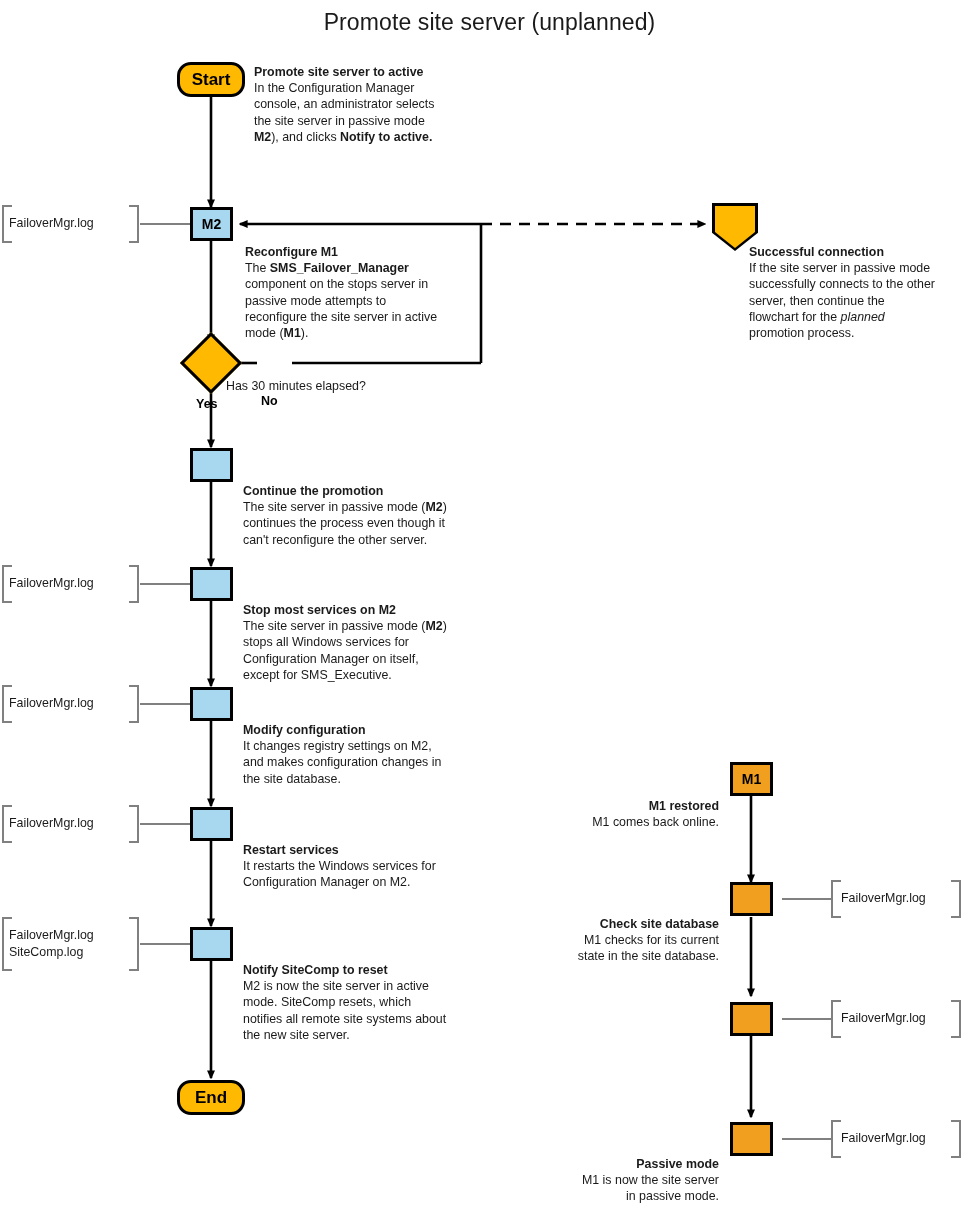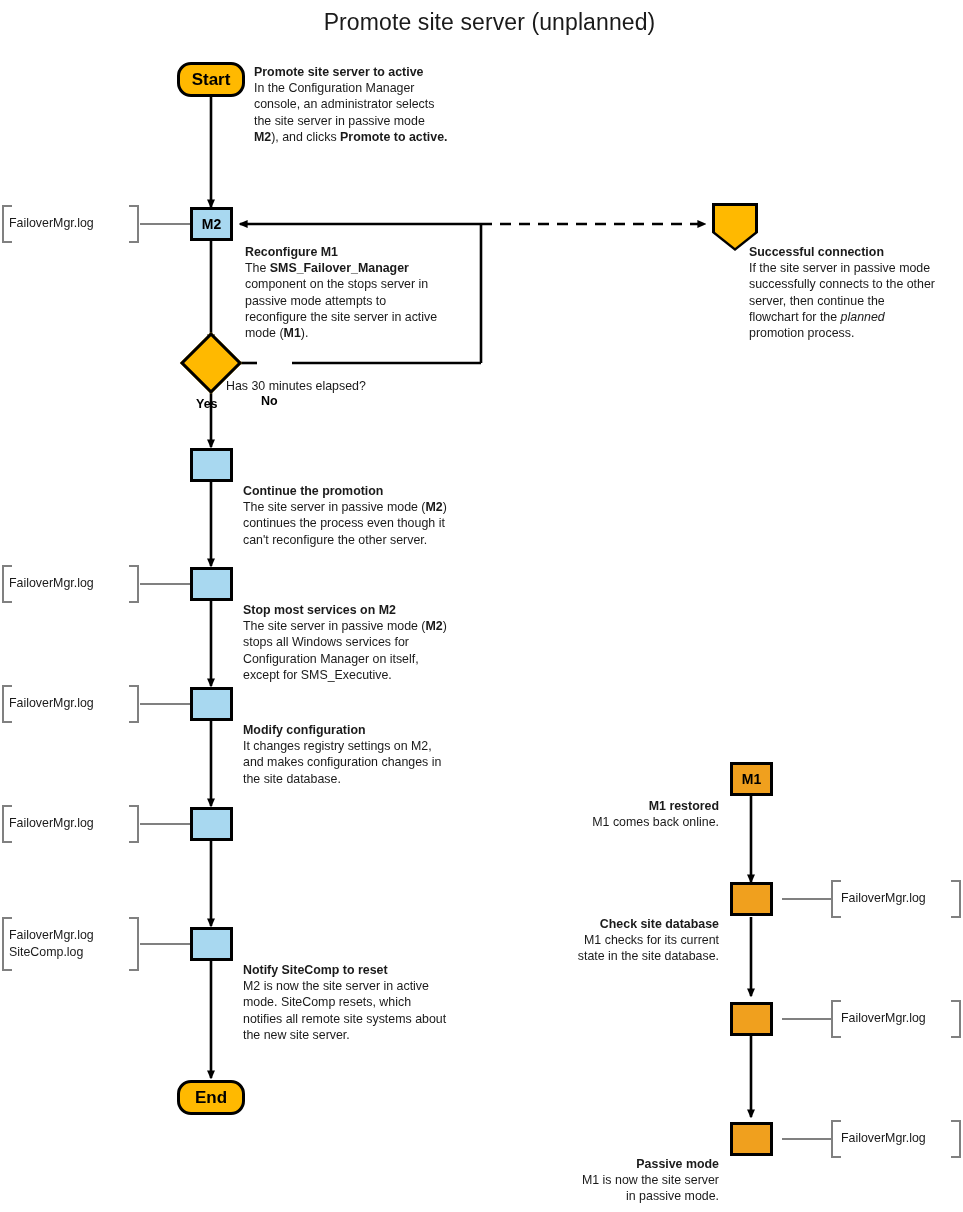--- a/index.html
+++ b/index.html
@@ -174,21 +174,21 @@
 
   <div class="edge-label" style="left:261px;top:356px;margin-top:38px;">No</div>
   <div class="edge-label" style="left:196px;top:397px;">Yes</div>
   <div class="edge-question" style="left:226px;top:379px;">Has 30 minutes elapsed?</div>
 
   <div class="note" style="left:254px;top:64px;width:230px;">
     <span class="hd">Promote site server to active</span>
     <span class="bd">In the Configuration Manager</span>
     <span class="bd">console, an administrator selects</span>
     <span class="bd">the site server in passive mode</span>
-    <span class="bd"><b>M2</b><span>), and clicks </span><b>Promote to active.</b></span>
+    <span class="bd"><b>M2</b><span>), and clicks </span><b>Notify to active.</b></span>
   </div>
 
   <div class="note" style="left:245px;top:244px;width:240px;">
     <span class="hd">Reconfigure M1</span>
     <span class="bd"><span>The </span><b>SMS_Failover_Manager</b></span>
     <span class="bd">component on the stops server in</span>
     <span class="bd">passive mode attempts to</span>
     <span class="bd">reconfigure the site server in active</span>
     <span class="bd"><span>mode (</span><b>M1</b><span>).</span></span>
   </div>
@@ -217,20 +217,25 @@
     <span class="bd">except for SMS_Executive.</span>
   </div>
 
   <div class="note" style="left:243px;top:722px;width:250px;">
     <span class="hd">Modify configuration</span>
     <span class="bd">It changes registry settings on M2,</span>
     <span class="bd">and makes configuration changes in</span>
     <span class="bd">the site database.</span>
   </div>
 
+  <div class="note" style="left:243px;top:842px;width:250px;">
+    <span class="hd">Restart services</span>
+    <span class="bd">It restarts the Windows services for</span>
+    <span class="bd">Configuration Manager on M2.</span>
+  </div>
 
   <div class="note" style="left:243px;top:962px;width:255px;">
     <span class="hd">Notify SiteComp to reset</span>
     <span class="bd">M2 is now the site server in active</span>
     <span class="bd">mode. SiteComp resets, which</span>
     <span class="bd">notifies all remote site systems about</span>
     <span class="bd">the new site server.</span>
   </div>
 
   <div class="note right-align" style="left:500px;top:798px;width:219px;">

